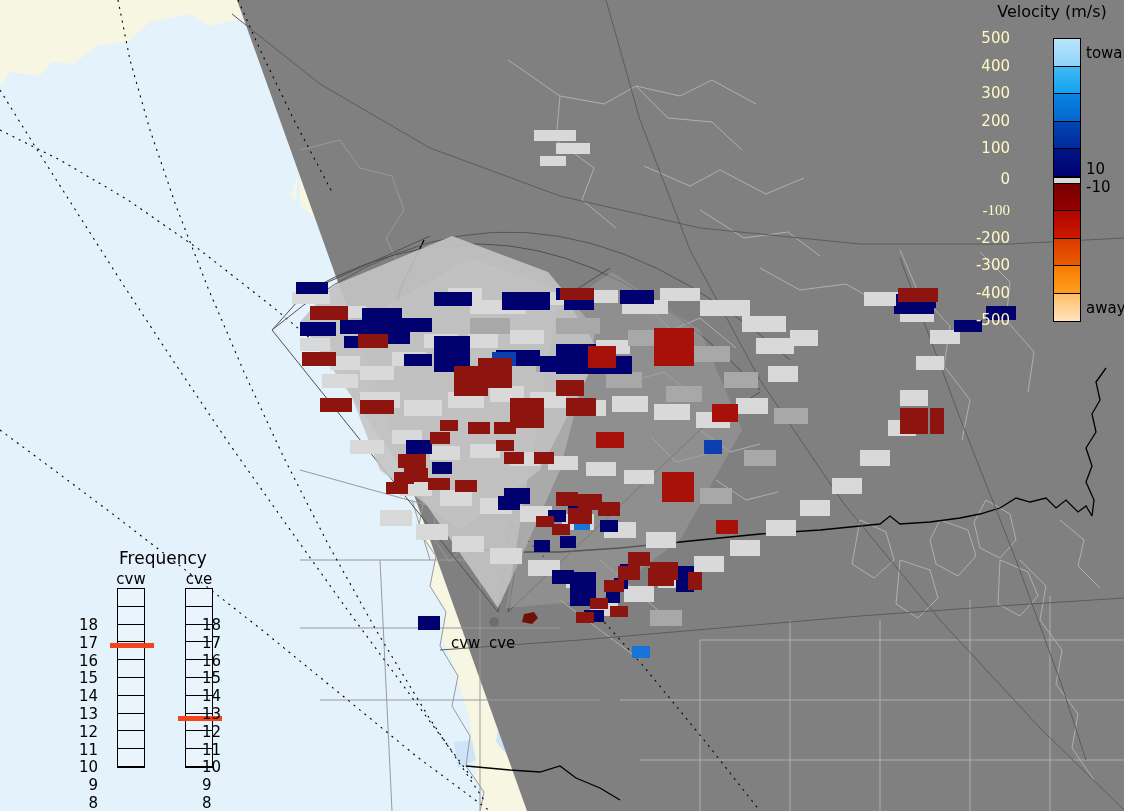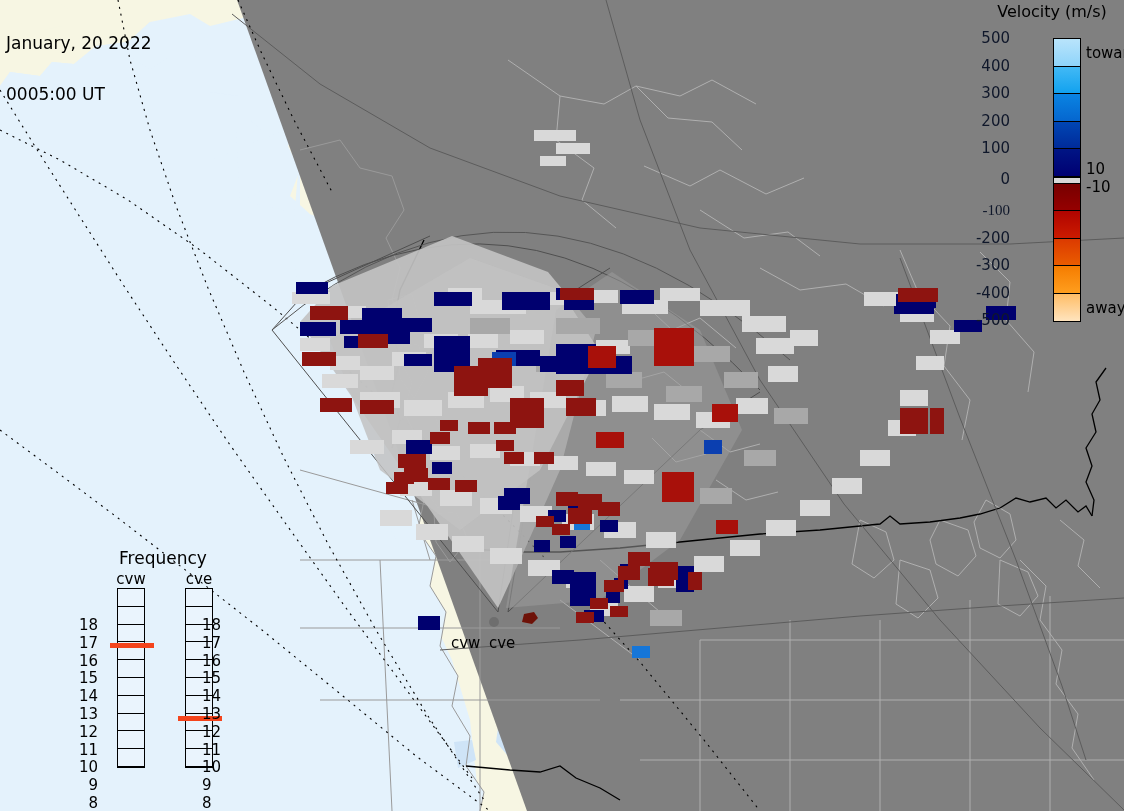--- a/index.html
+++ b/index.html
@@ -27,21 +27,21 @@
     font-size:16px;color:#000;white-space:nowrap;
   }
   #cb-bar{
     position:absolute;left:81px;top:38px;width:28px;height:284px;
     border:1px solid #000;box-sizing:border-box;background:#fff;
   }
   .cb-seg{position:relative;width:100%;box-sizing:border-box;border-bottom:1px solid #000;}
   .cb-seg:last-child{border-bottom:none;}
   .cb-zero{height:7px;background:#d8d8d8;border-top:1px solid #000;border-bottom:1px solid #000;}
   .cb-tick{
-    position:absolute;right:114px;font-size:15px;color:#0f172a;
+    position:absolute;right:114px;font-size:15px;color:#fef9c3;
     text-align:right;white-space:nowrap;line-height:15px;margin-left:35px;
   }
   .cb-side{position:absolute;left:114px;font-size:15px;color:#000;white-space:nowrap;line-height:15px;}
 
   
   #freq-panel{position:absolute;left:88px;top:548px;width:150px;height:240px;}
   #freq-title{position:absolute;left:0;top:0;width:150px;text-align:center;font-size:17px;color:#000;}
   .freq-col{position:absolute;top:22px;width:54px;}
   .freq-col-label{text-align:center;font-size:15px;color:#000;height:18px;line-height:18px;}
   .freq-bar{
@@ -452,24 +452,20 @@
 
     <svg class="layer" viewBox="0 0 1124 811" preserveAspectRatio="none">
       <circle cx="494" cy="622" r="5" fill="#6e6e6e"></circle>
       <path d="M524,614 L534,612 L538,618 L532,624 L522,622 Z" fill="#6e1208"></path>
     </svg>
 
     <div class="site-label" style="left:451px;top:634px;">cvw</div>
     <div class="site-label" style="left:489px;top:634px;">cve</div>
   </div>
 
-  <div id="timestamp">
-    <div>January, 20 2022</div>
-    <div>0005:00 UT</div>
-  </div>
 
   <div id="colorbar-panel">
     <div id="cb-title">Velocity (m/s)</div>
     <div id="cb-bar">
         <div class="cb-seg" style="height: 27.5px; background: linear-gradient(rgb(185, 228, 251), rgb(143, 212, 250));"></div>
         <div class="cb-seg" style="height: 27.5px; background: linear-gradient(rgb(66, 185, 245), rgb(18, 162, 239));"></div>
         <div class="cb-seg" style="height: 27.5px; background: linear-gradient(rgb(10, 132, 226), rgb(5, 102, 207));"></div>
         <div class="cb-seg" style="height: 27.5px; background: linear-gradient(rgb(0, 70, 180), rgb(0, 43, 154));"></div>
         <div class="cb-seg" style="height: 27.5px; background: linear-gradient(rgb(0, 21, 133), rgb(0, 0, 114));"></div>
         <div class="cb-seg cb-zero" style="height: 7px; background: rgb(216, 216, 216);"></div>

